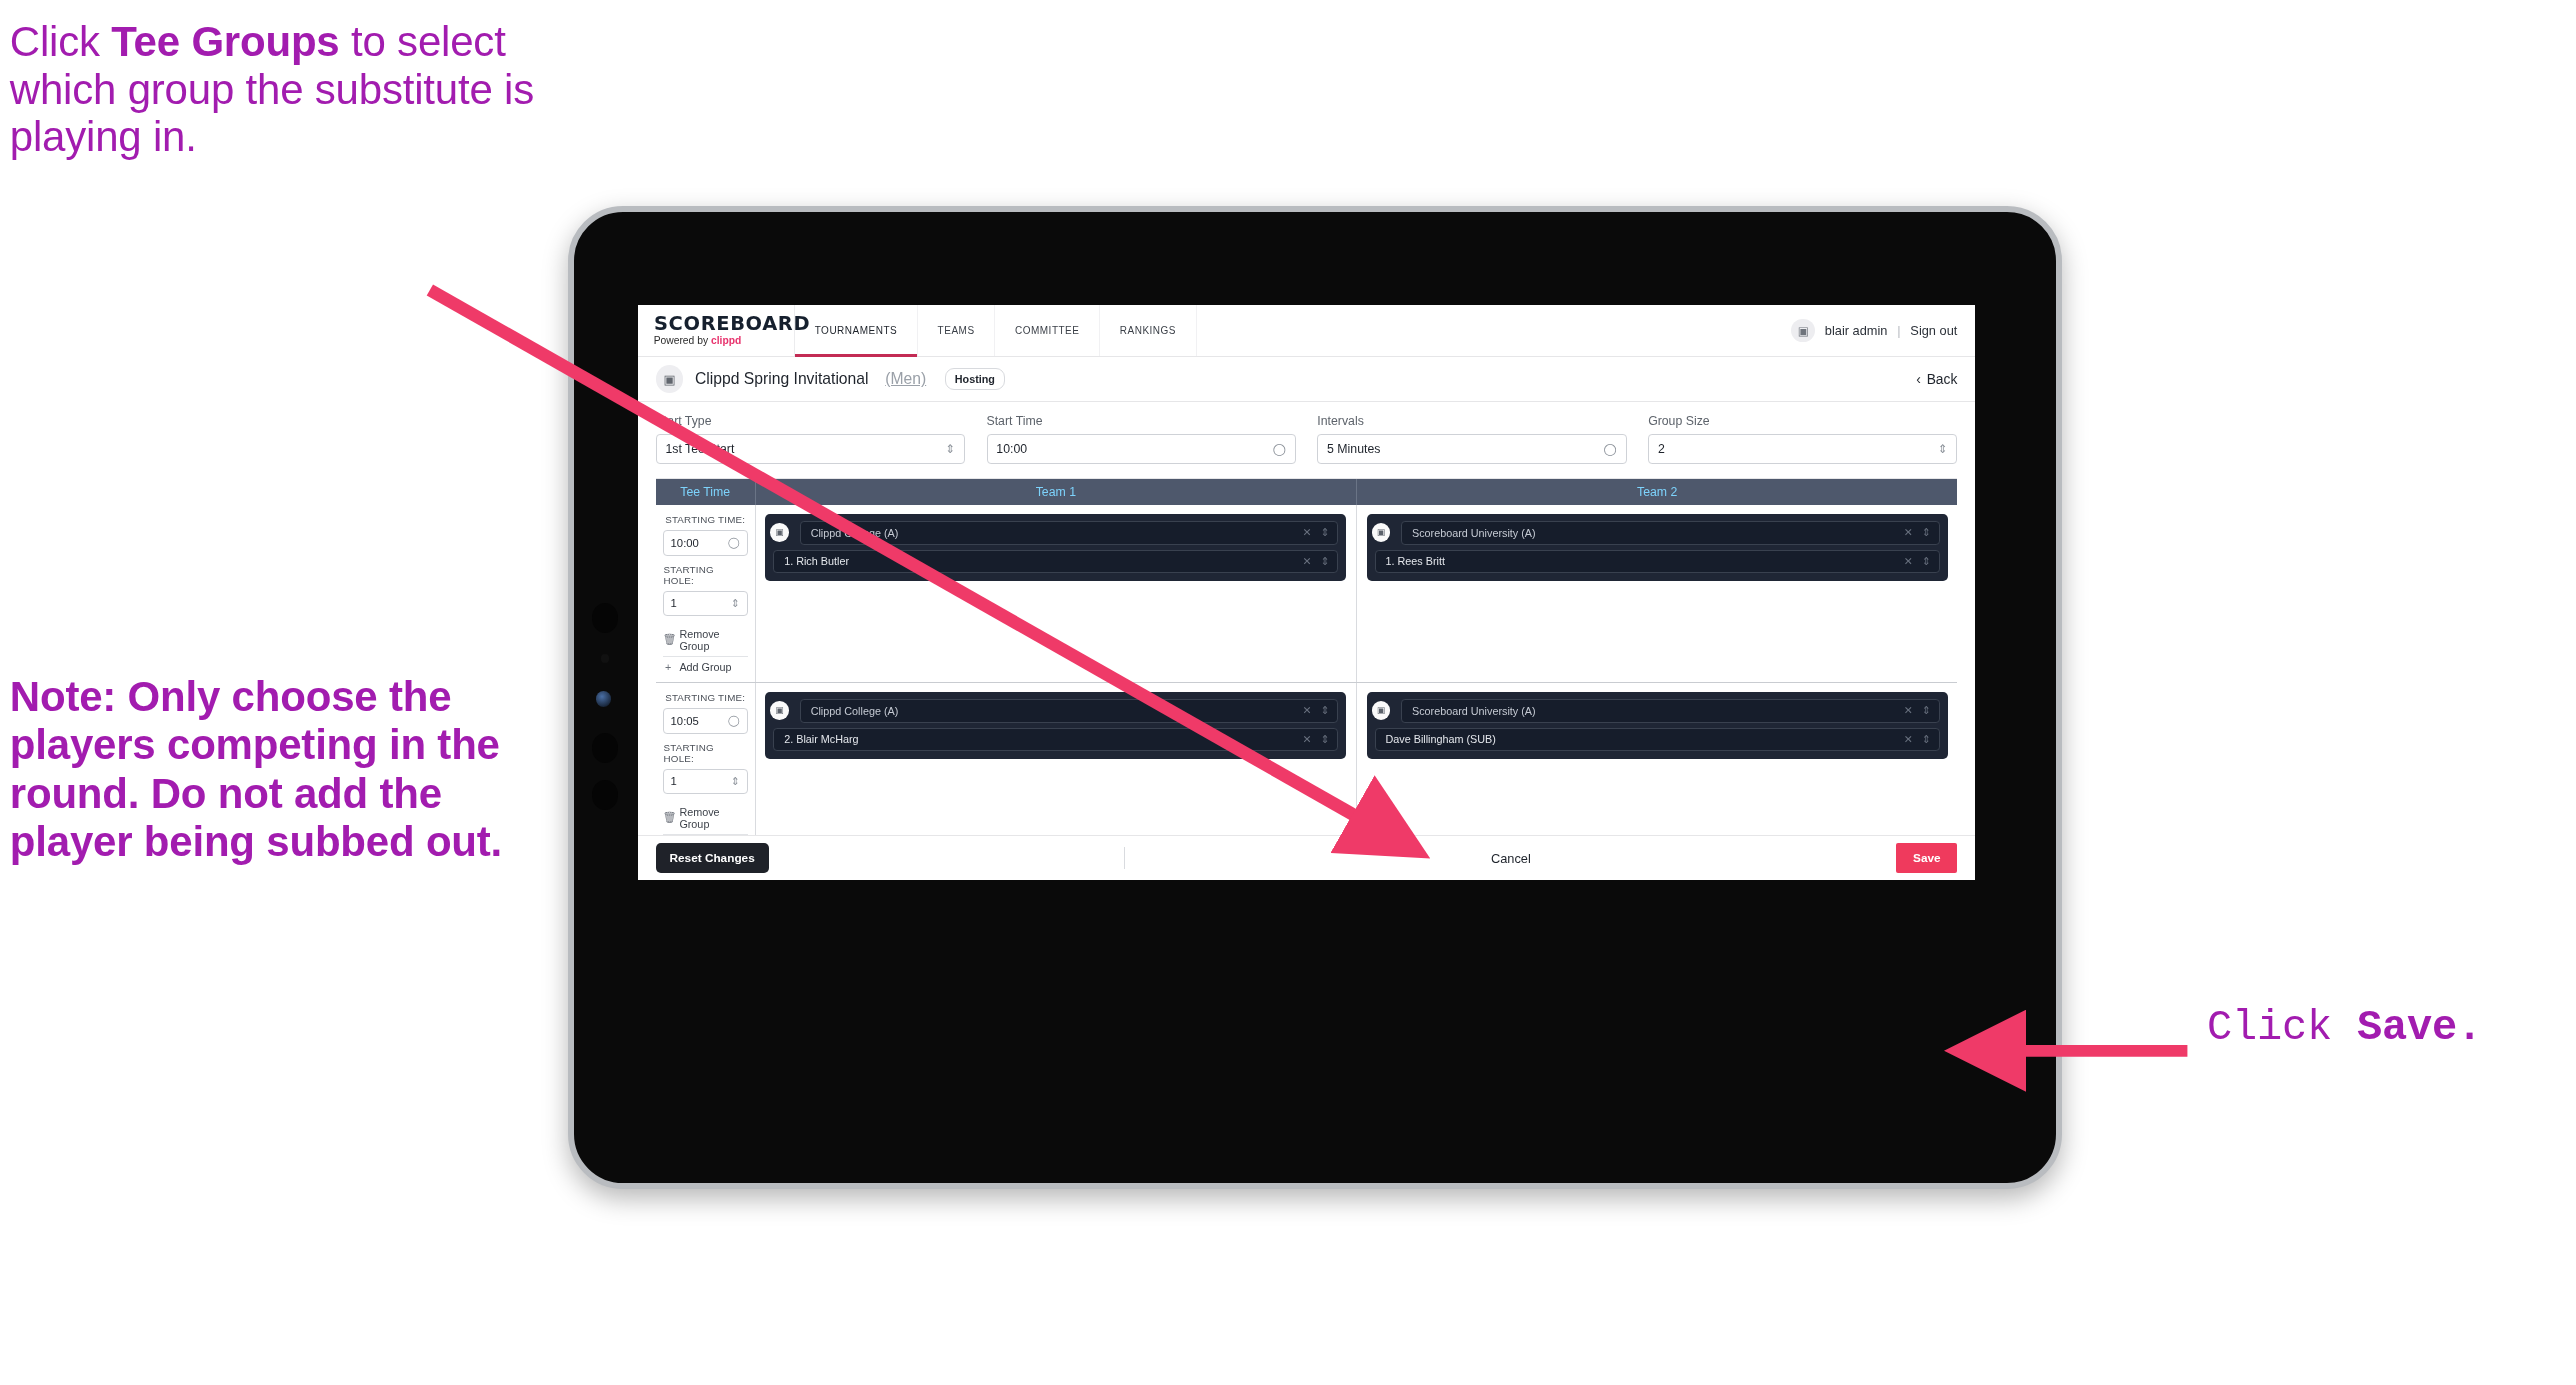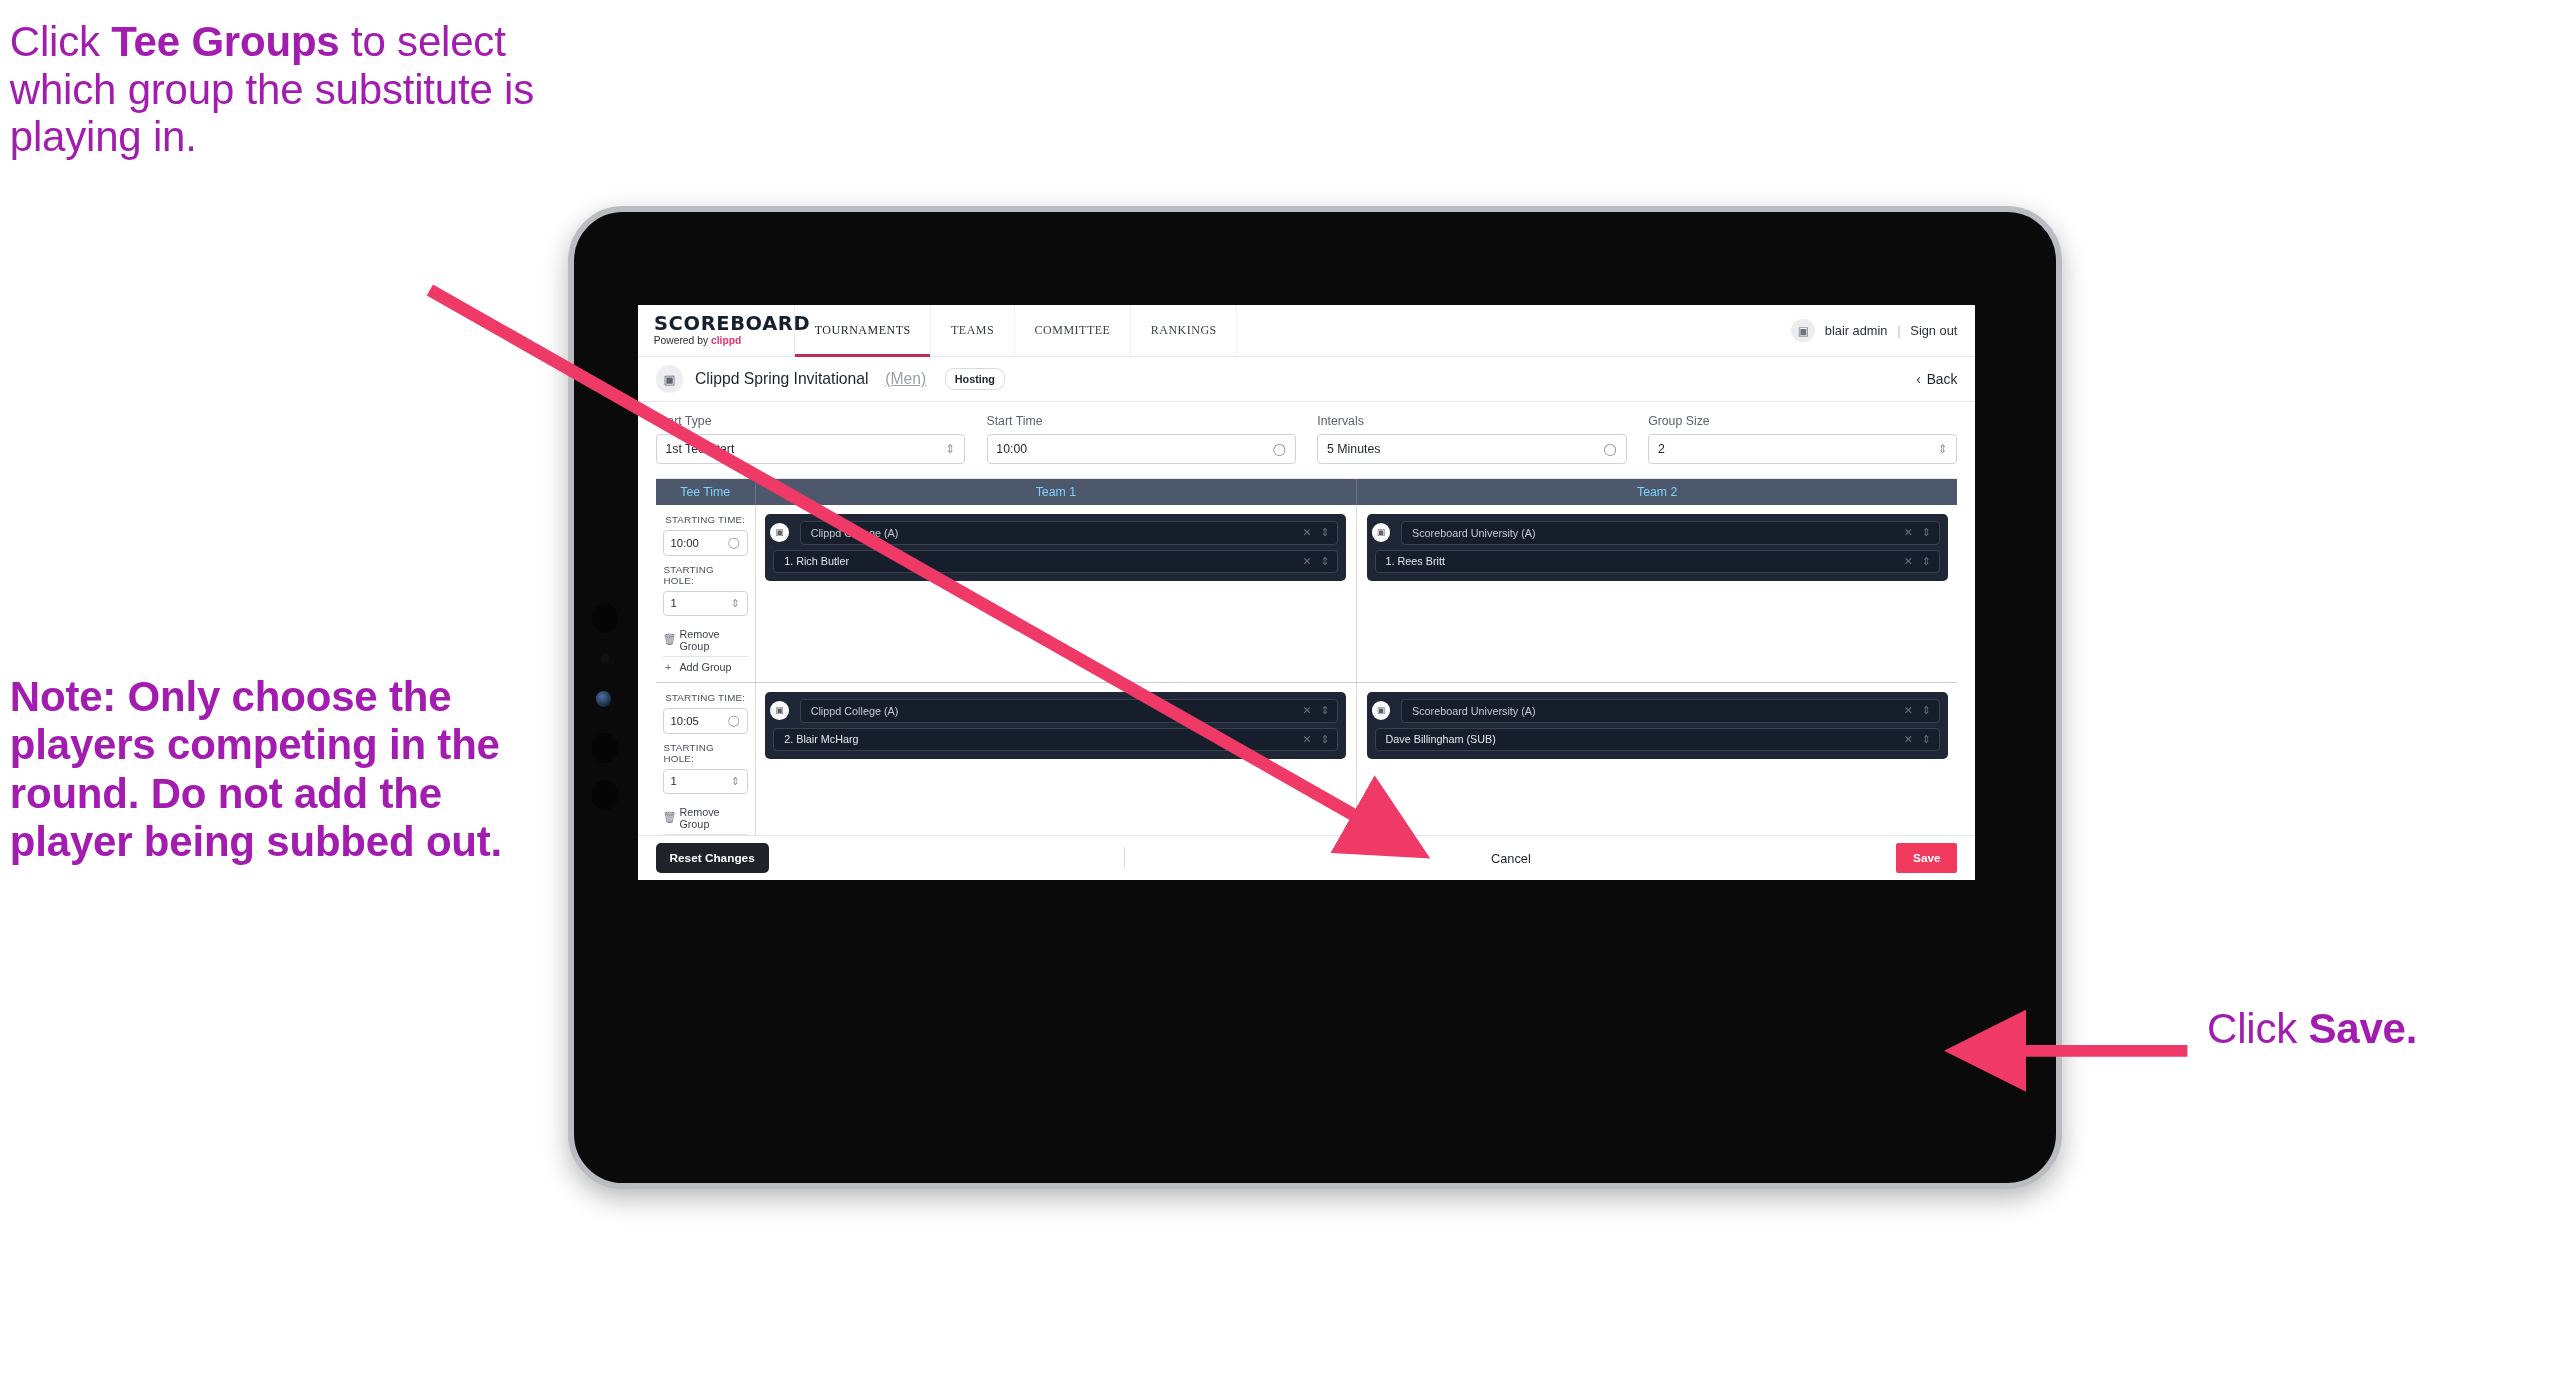--- a/index.html
+++ b/index.html
@@ -15,21 +15,21 @@
   .anno {
     position: absolute;
     color: #a21caf;
     font-size: 42px;
     line-height: 1.14;
     letter-spacing: -0.2px;
   }
   .anno b { font-weight: 700; }
   #anno-tee-groups { left: 9.8px; top: 17.7px; width: 551px; font-weight: 400; }
   #anno-note { left: 9.8px; top: 673px; width: 551px; font-weight: 700; line-height: 1.15; }
-  #anno-save { left: 2207px; top: 1005px; width: 354px; font-weight: 400; white-space: nowrap; }
+  #anno-save { left: 2207px; top: 1005px; width: 354px; font-weight: 400; white-space: nowrap; font-family: Liberation Mono, monospace; }
 
   .arrow-svg { position: absolute; left: 0; top: 0; width: 2576px; height: 1385px; pointer-events: none; }
 
   
   #tablet {
     position: absolute;
     left: 568px; top: 206px;
     width: 1494px; height: 983px;
     background: #0a0a0a;
     border-radius: 55px;
@@ -69,22 +69,22 @@
   #brand-word {
     font-size: 18.7px; font-weight: 700; color: #16202e;
     letter-spacing: 0.6px; line-height: 1;
     font-family: "DejaVu Sans", sans-serif;
     transform: scaleX(1.04); transform-origin: left center;
   }
   #brand-sub { font-size: 10.3px; color: #2b2b2b; margin-top: 2.9px; line-height: 1; }
   #brand-sub .pink { color: #e8336d; font-weight: 700; }
   .navtab {
     display: flex; align-items: center; padding: 0 19.7px;
-    font-size: 12px; color: #3a3f47; letter-spacing: 0.5px;
-    border-right: 1px solid #f1f1f3; position: relative; cursor: pointer; font-family: Liberation Serif, serif;
+    font-size: 10px; color: #3a3f47; letter-spacing: 0.5px;
+    border-right: 1px solid #f1f1f3; position: relative; cursor: pointer;
   }
   .navtab.active { color: #1d222a; }
   .navtab.active::after {
     content: ""; position: absolute; left: 0; right: 0; bottom: -1px;
     height: 2.9px; background: #c32b54;
   }
   #nav-spacer { flex: 1; }
   #account {
     display: flex; align-items: center; gap: 9.8px;
     padding: 0 17.7px; font-size: 12.8px; color: #2c3139;

